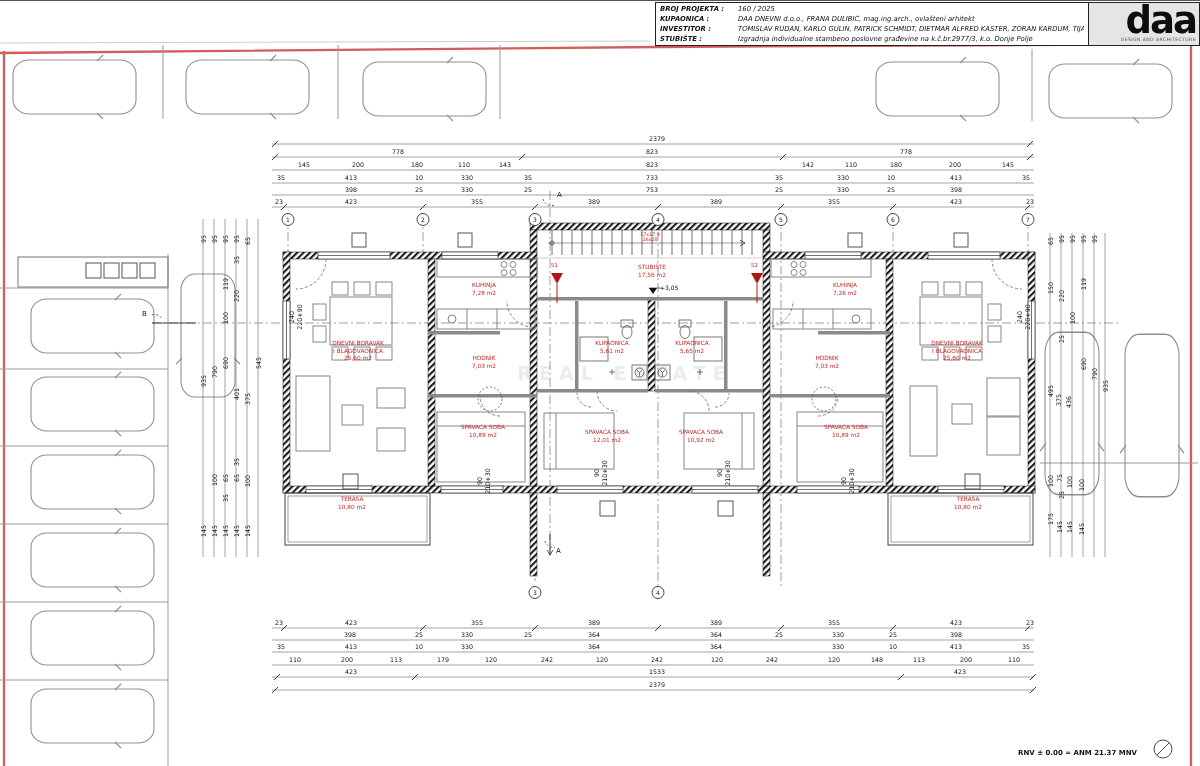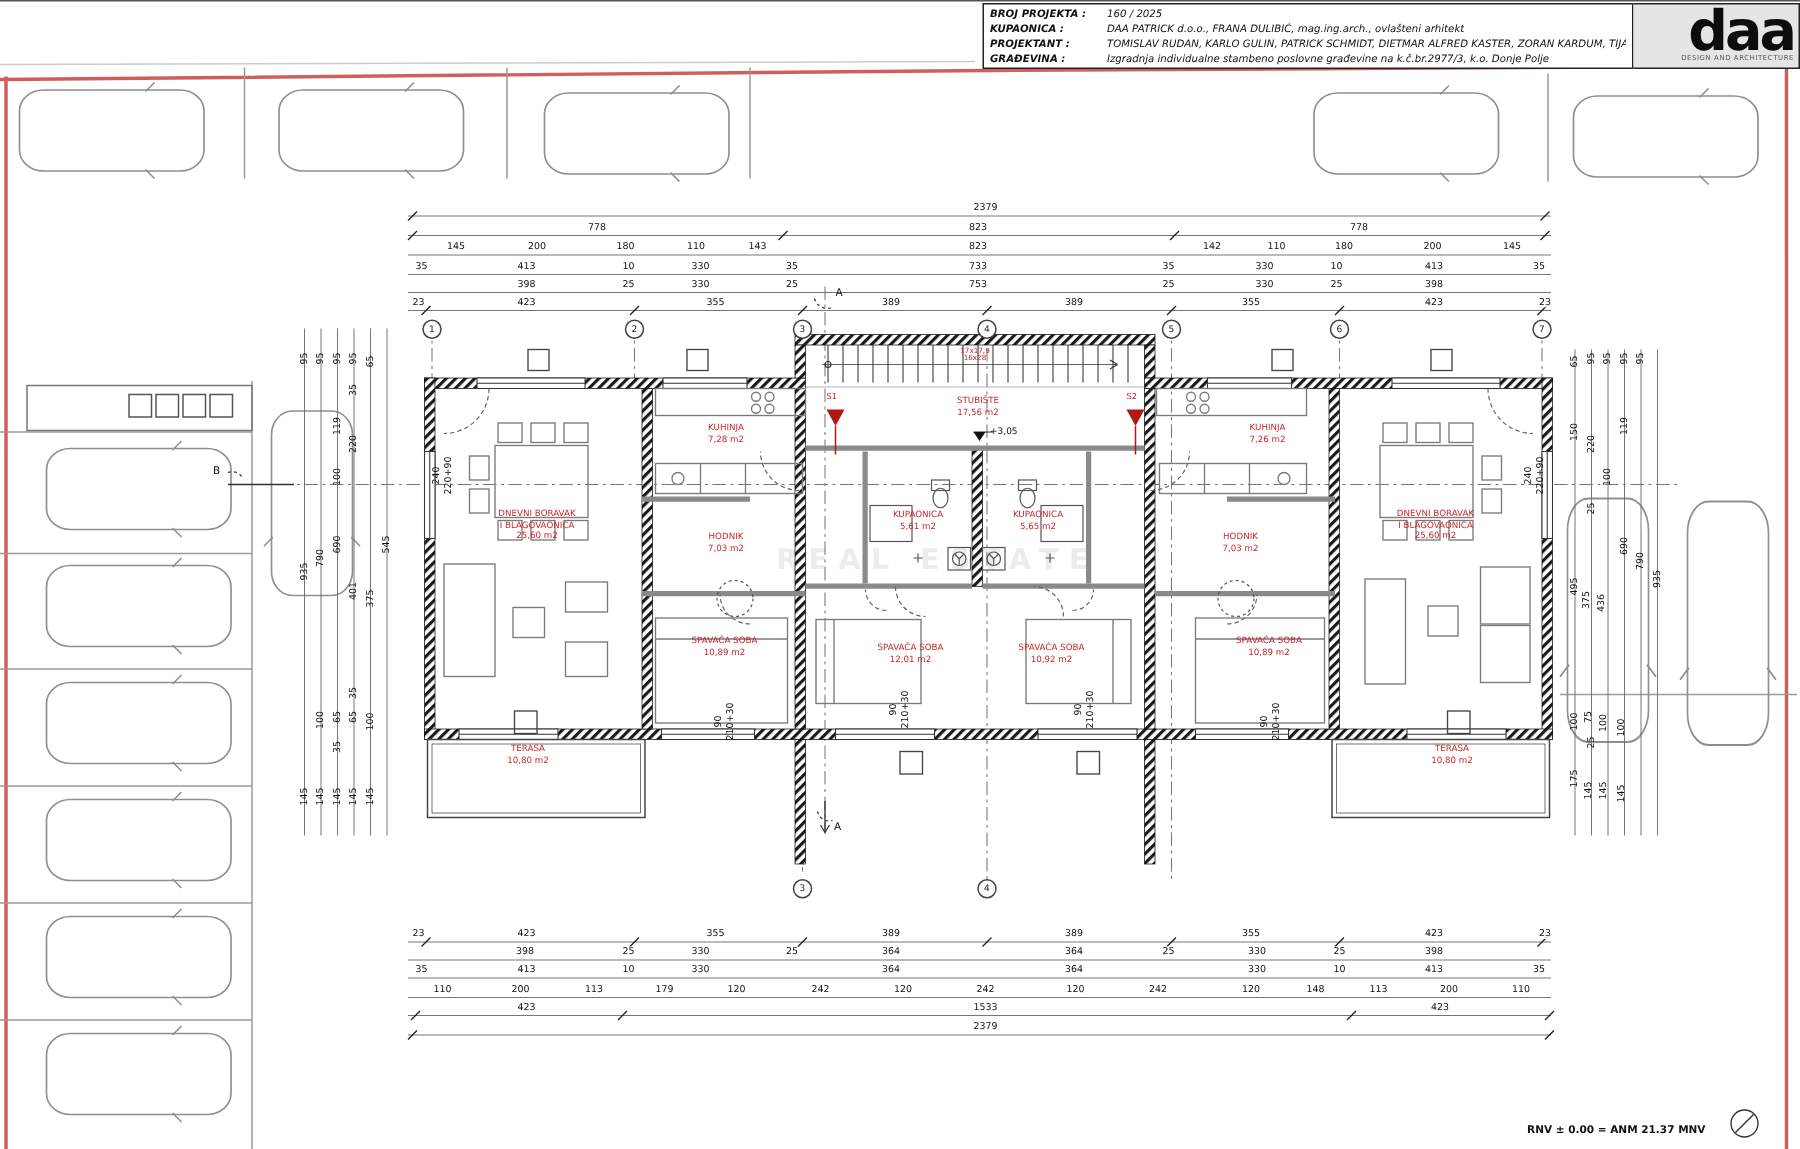--- a/index.html
+++ b/index.html
@@ -345,28 +345,28 @@
 
   <div id="titleblock">
     <div>
 
     <div class="trow">
         <span class="tlabel">BROJ PROJEKTA :</span>
         <span class="tvalue">160 / 2025</span>
       </div>
         <div class="trow">
         <span class="tlabel">KUPAONICA :</span>
-        <span class="tvalue">DAA PATRICK d.o.o., FRANA DULIBIĆ, mag.ing.arch., ovlašteni arhitekt</span>
+        <span class="tvalue">DAA DNEVNI d.o.o., FRANA DULIBIĆ, mag.ing.arch., ovlašteni arhitekt</span>
       </div>
         <div class="trow">
-        <span class="tlabel">PROJEKTANT :</span>
+        <span class="tlabel">INVESTITOR :</span>
         <span class="tvalue">TOMISLAV RUDAN, KARLO GULIN, PATRICK SCHMIDT,  DIETMAR ALFRED KASTER, ZORAN KARDUM, TIJANA ERCEG</span>
       </div>
         <div class="trow">
-        <span class="tlabel">GRAĐEVINA :</span>
+        <span class="tlabel">STUBIŠTE :</span>
         <span class="tvalue">Izgradnja individualne stambeno poslovne građevine na k.č.br.2977/3, k.o. Donje Polje</span>
       </div>
       </div>
   </div>
   <div id="logobox">
     <div id="logotext">daa</div>
     <div id="logosub">DESIGN AND ARCHITECTURE</div>
   </div>
 
   <div>

